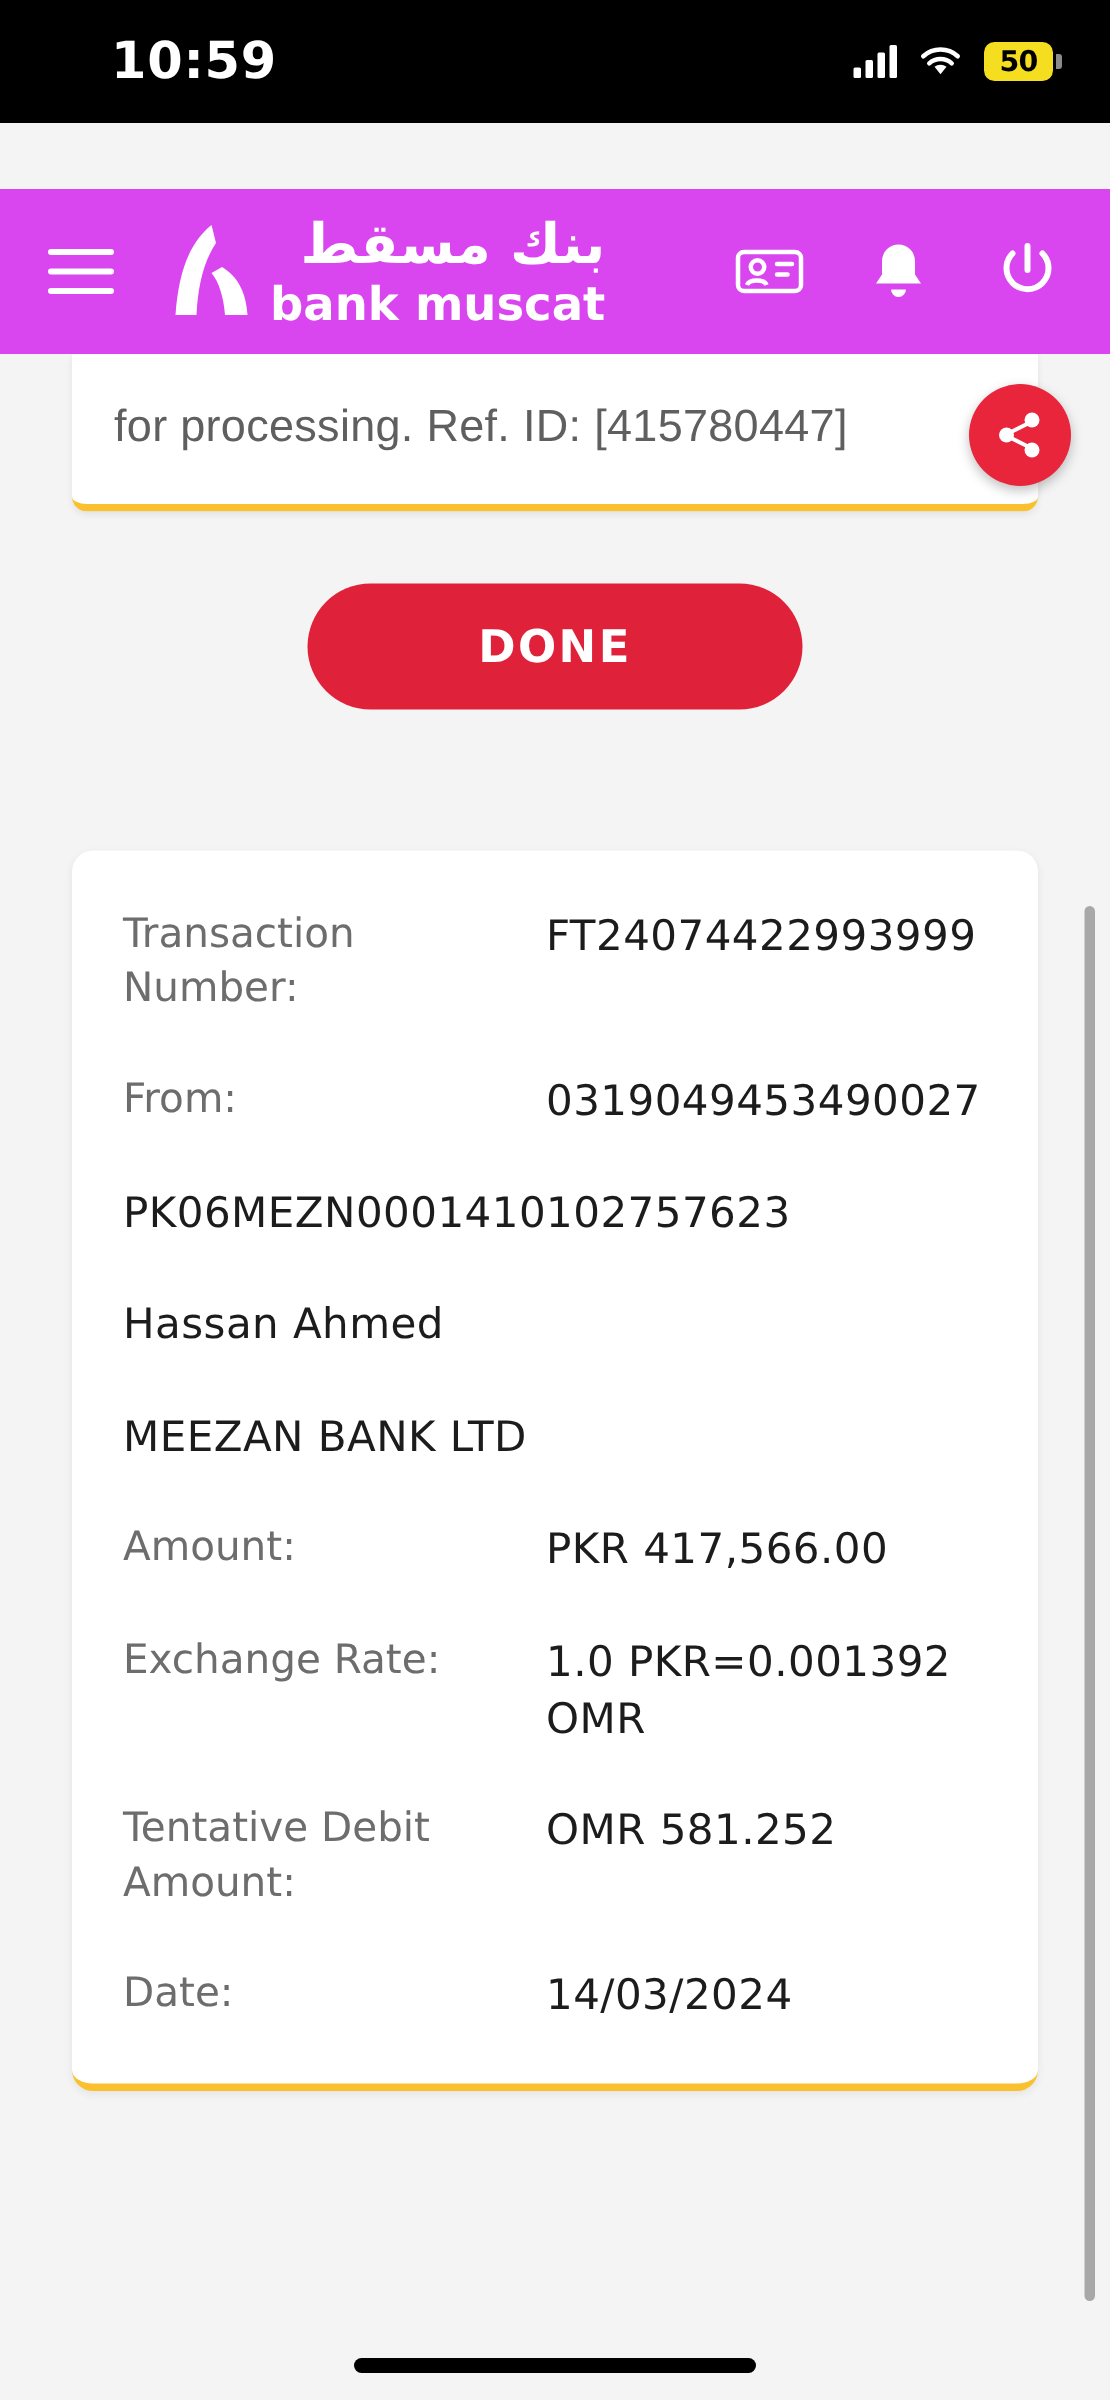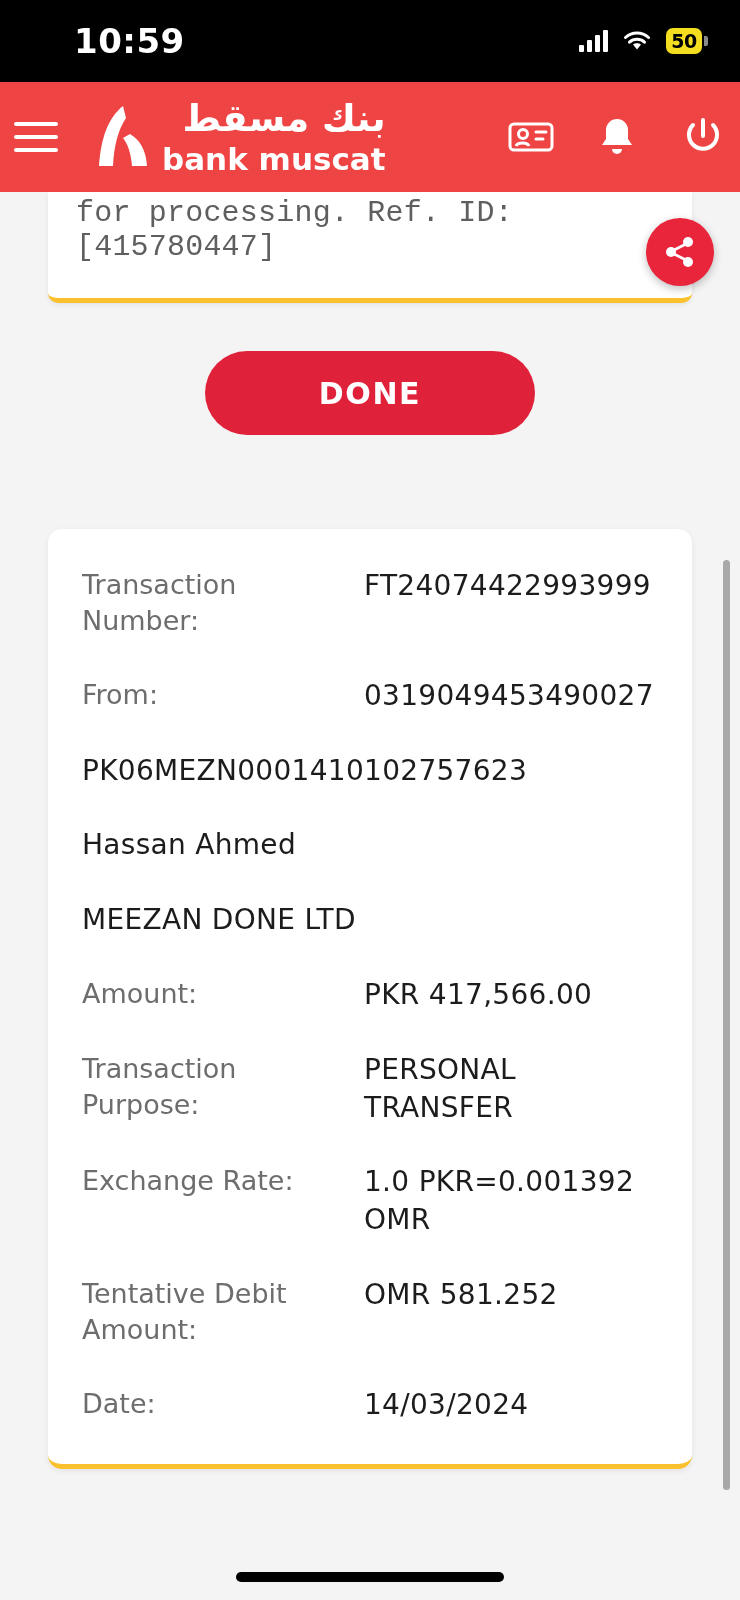--- a/index.html
+++ b/index.html
@@ -52,21 +52,21 @@
     background: #ffffff;
     border-radius: 1px;
   }
   .signal i:nth-child(1) { height: 7px; }
   .signal i:nth-child(2) { height: 12px; }
   .signal i:nth-child(3) { height: 17px; }
   .signal i:nth-child(4) { height: 22px; }
   .wifi { width: 30px; height: 22px; }
   .battery {
     position: relative;
-    width: 36px;
+    width: 46px;
     height: 26px;
     border-radius: 7px;
     background: #f5dd1f;
     display: flex;
     align-items: center;
     justify-content: center;
   }
   .battery .lvl {
     font-size: 19px;
     font-weight: 700;
@@ -80,25 +80,26 @@
     top: 8px;
     width: 4px;
     height: 10px;
     background: #8a8a8a;
     border-radius: 0 2px 2px 0;
   }
 
   
   .appbar {
     height: 110px;
-    background: #ef4444;
-    display: flex;
-    align-items: center;
-    padding: 0 14px;
-    position: relative;
+    background: #d946ef;
+    display: flex;
+    align-items: center;
+    padding: 0 32px;
+    position: relative;
+    margin-top: 44px;
   }
   .hamburger {
     width: 44px;
     display: flex;
     flex-direction: column;
     gap: 9px;
     cursor: pointer;
   }
   .hamburger i {
     display: block;
@@ -164,23 +165,23 @@
     background: #ffffff;
     border-radius: 0 0 10px 10px;
     border-bottom: 5px solid #fbc02d;
     padding: 0 28px 34px 28px;
     position: relative;
     box-shadow: 0 2px 5px rgba(0,0,0,0.07);
   }
   .notice-text {
     font-size: 30px;
     color: #5f5f5f;
-    padding-top: 4px;
+    padding-top: 32px;
     letter-spacing: 0.2px;
-    font-family: Liberation Mono, monospace;
+    font-family: Liberation Sans, sans-serif;
   }
   .share-fab {
     position: absolute;
     right: -22px;
     bottom: 12px;
     width: 68px;
     height: 68px;
     border-radius: 50%;
     background: #e8253a;
     display: flex;
@@ -362,31 +363,27 @@
         <div class="k">From:</div>
         <div class="v">0319049453490027</div>
       </div>
       <div class="row">
         <div class="v">PK06MEZN0001410102757623</div>
       </div>
       <div class="row">
         <div class="v">Hassan Ahmed</div>
       </div>
       <div class="row">
-        <div class="v">MEEZAN DONE LTD</div>
+        <div class="v">MEEZAN BANK LTD</div>
       </div>
       <div class="row">
         <div class="k">Amount:</div>
         <div class="v">PKR 417,566.00</div>
       </div>
       <div class="row">
-        <div class="k">Transaction Purpose:</div>
-        <div class="v">PERSONAL TRANSFER</div>
-      </div>
-      <div class="row">
         <div class="k">Exchange Rate:</div>
         <div class="v">1.0 PKR=0.001392 OMR</div>
       </div>
       <div class="row">
         <div class="k">Tentative Debit Amount:</div>
         <div class="v">OMR 581.252</div>
       </div>
       <div class="row">
         <div class="k">Date:</div>
         <div class="v">14/03/2024</div>

